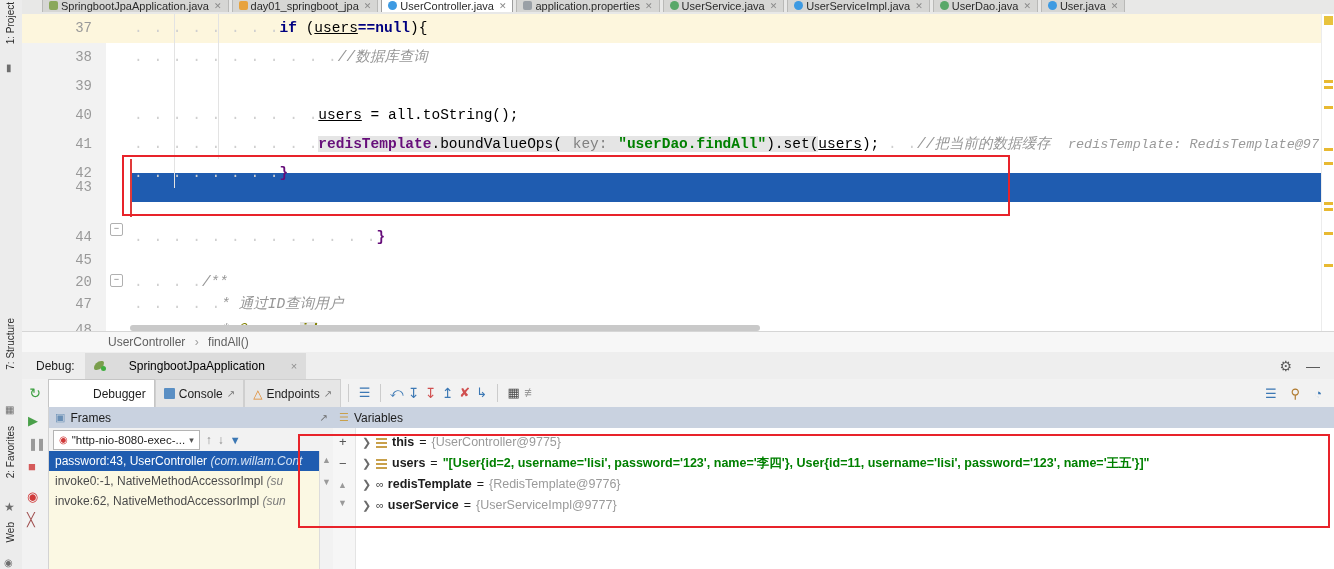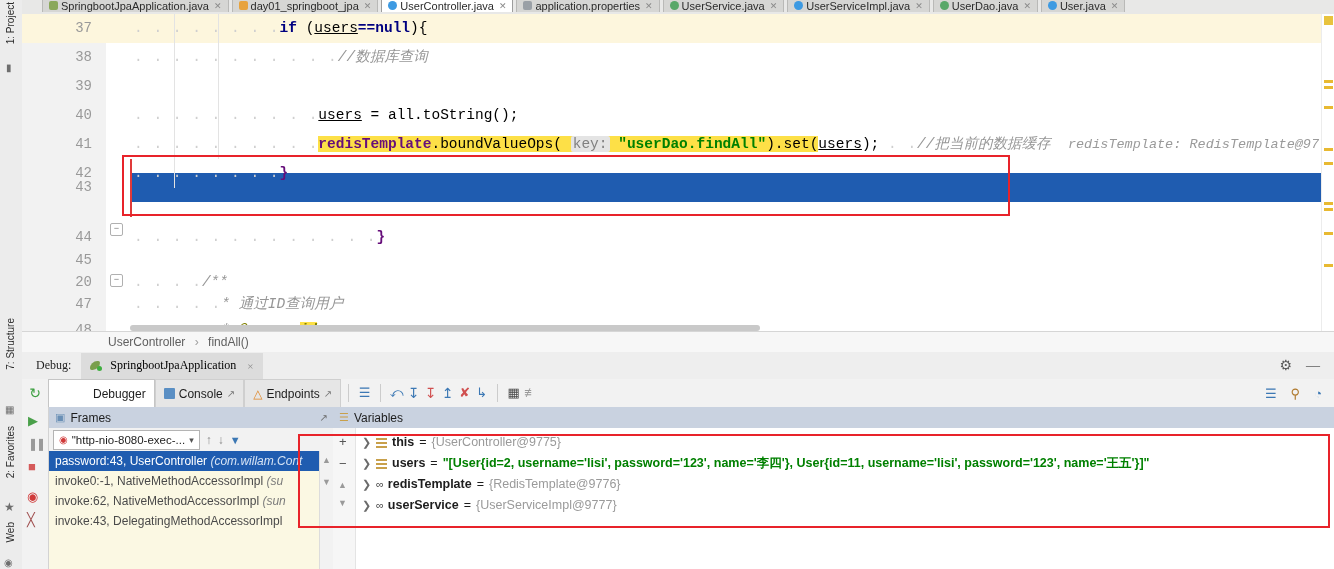--- a/index.html
+++ b/index.html
@@ -39,21 +39,21 @@
   .lnum{position:absolute;left:0;width:70px;text-align:right;color:#999999;
         font-family:"Liberation Mono",monospace;font-size:14px;}
   .code{position:absolute;left:112px;white-space:pre;
         font-family:"Liberation Mono",monospace;font-size:14.5px;color:#000;}
   .kw{color:#000080;font-weight:bold;}
   .fld{color:#660e7a;font-weight:bold;}
   .cmt{color:#969696;font-style:italic;}
   .str{color:#008000;font-weight:bold;}
   .anno{color:#808000;font-weight:bold;font-style:italic;}
   .ul{text-decoration:underline;}
-  .hl{background:#fde047;}
+  .hl{background:#e5e5e5;}
   .param{background:#e4e4e4;color:#808080;font-style:normal;padding:0 2px;border-radius:2px;}
   .hint{color:#3bb371;font-style:italic;font-size:13.5px;}
   .hintg{color:#9a9a9a;font-style:italic;font-size:13.5px;}
   .dots{color:#cfcfcf;letter-spacing:1px;}
   .indentline{position:absolute;top:0;width:1px;height:29px;background:#e3e3e3;}
   .selrow{position:absolute;left:108px;width:1204px;height:29px;background:#1f5cb0;}
   .selrow2{position:absolute;left:0;width:1312px;height:29px;background:#fdf6dd;}
   .selrow .code,.onsel{color:#ffffff !important;}
   .onsel .kw{color:#ffffff;font-weight:bold;}
   .caret{position:absolute;width:2px;height:29px;background:#e03a3a;}
@@ -67,23 +67,23 @@
   .redbox{position:absolute;border:2px solid #e8232a;pointer-events:none;}
 
   
   .crumbbar{position:absolute;left:22px;top:331px;width:1312px;height:20px;background:#f7f7f7;
             border-top:1px solid #d6d6d6;border-bottom:1px solid #d6d6d6;display:flex;align-items:center;}
   .crumb{font-size:12px;color:#5f5f5f;margin-left:86px;}
   .crumb .sep{color:#a0a0a0;margin:0 6px;}
 
   
   .dbgheader{position:absolute;left:22px;top:352px;width:1312px;height:27px;background:#eeeeee;
-             border-bottom:1px solid #c9c9c9;display:flex;align-items:center;font-family:Liberation Serif, serif;}
+             border-bottom:1px solid #c9c9c9;display:flex;align-items:center;}
   .dbglabel{font-size:12px;color:#1d1d1d;margin-left:14px;}
-  .dbgtab{display:flex;align-items:center;gap:7px;height:26px;padding:0 9px;margin-left:10px;background:#dcdcdc;}
+  .dbgtab{display:flex;align-items:center;gap:22px;height:26px;padding:0 9px;margin-left:10px;background:#dcdcdc;}
   .leafico{width:13px;height:13px;position:relative;}
   .leafico:before{content:"";position:absolute;left:0;top:2px;width:10px;height:9px;background:#7a9e4c;
                   border-radius:9px 2px 9px 2px;}
   .leafico:after{content:"";position:absolute;left:7px;top:7px;width:5px;height:5px;border-radius:50%;background:#3fae3f;}
   .dbgtab .xx{color:#8e8e8e;font-size:11px;margin-left:4px;}
   .hdricons{margin-left:auto;display:flex;align-items:center;gap:14px;margin-right:14px;color:#5b5b5b;}
 
   
   .dbgtoolbar{position:absolute;left:22px;top:379px;width:1312px;height:28px;background:#f2f2f2;
               border-bottom:1px solid #c9c9c9;display:flex;align-items:center;}
@@ -367,24 +367,20 @@
         <i>(com.willam.Cont</i>
       </div>
       <div class="frow">
         <span>invoke0:-1, NativeMethodAccessorImpl</span>
         <i>(su</i>
       </div>
       <div class="frow">
         <span>invoke:62, NativeMethodAccessorImpl</span>
         <i>(sun</i>
       </div>
-      <div class="frow">
-        <span>invoke:43, DelegatingMethodAccessorImpl</span>
-        <i></i>
-      </div>
     </div>
     <div class="fscroll">
       <div style="position:absolute;left:2px;top:4px;color:#9a9a9a;font-size:9px;">▲</div>
       <div style="position:absolute;left:2px;top:26px;color:#9a9a9a;font-size:9px;">▼</div>
     </div>
   </div>
 
   <div class="varspane">
     <div class="panehdr">
       <span style="color:#c8a04b;font-size:11px;">☰</span>

